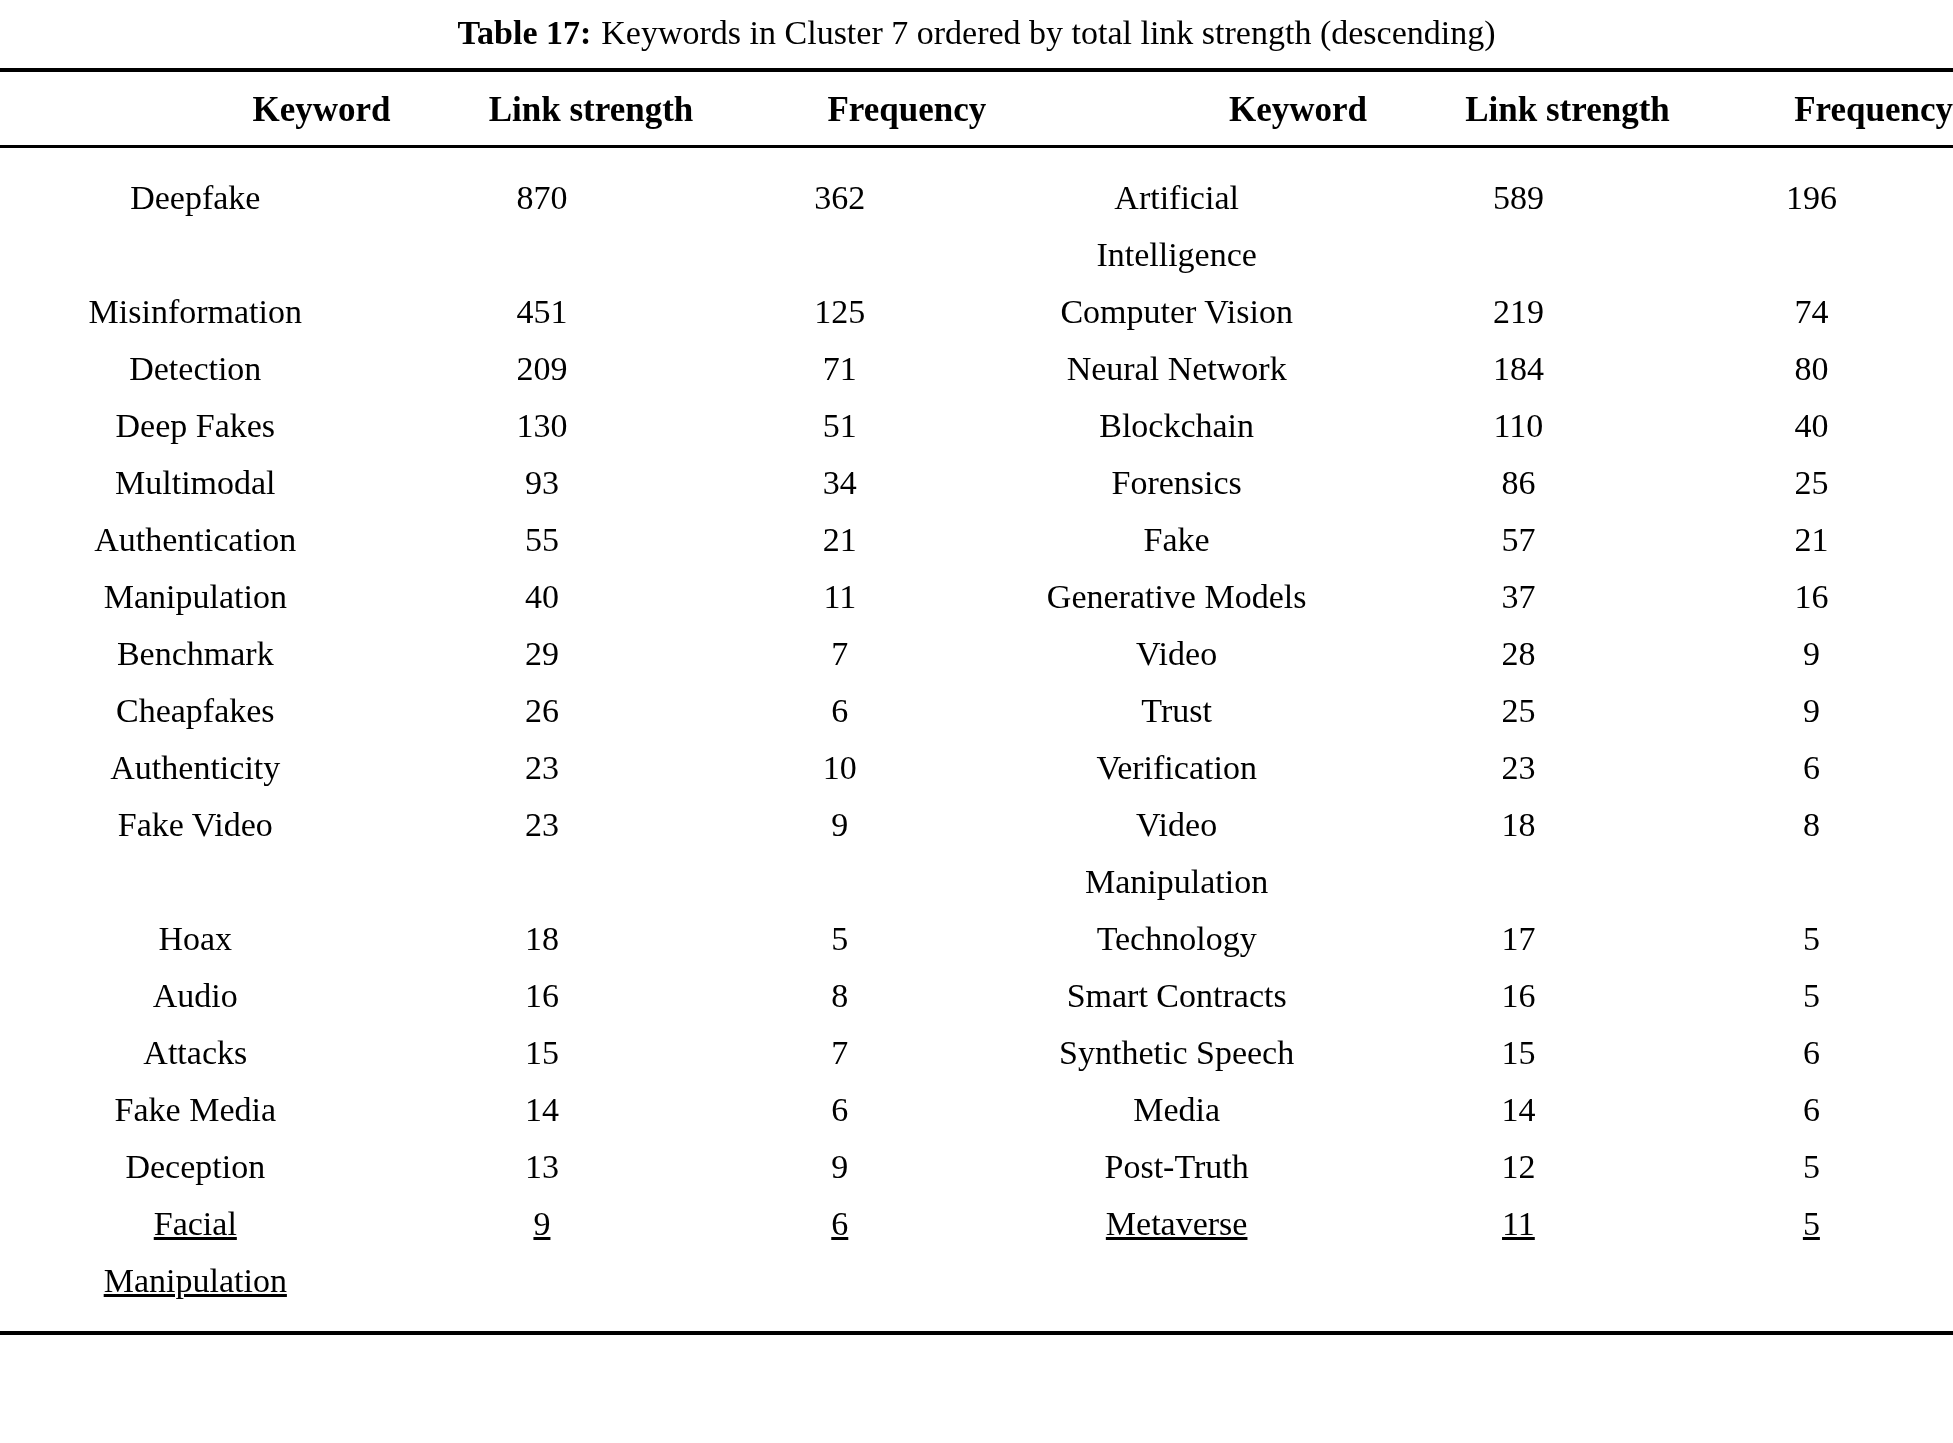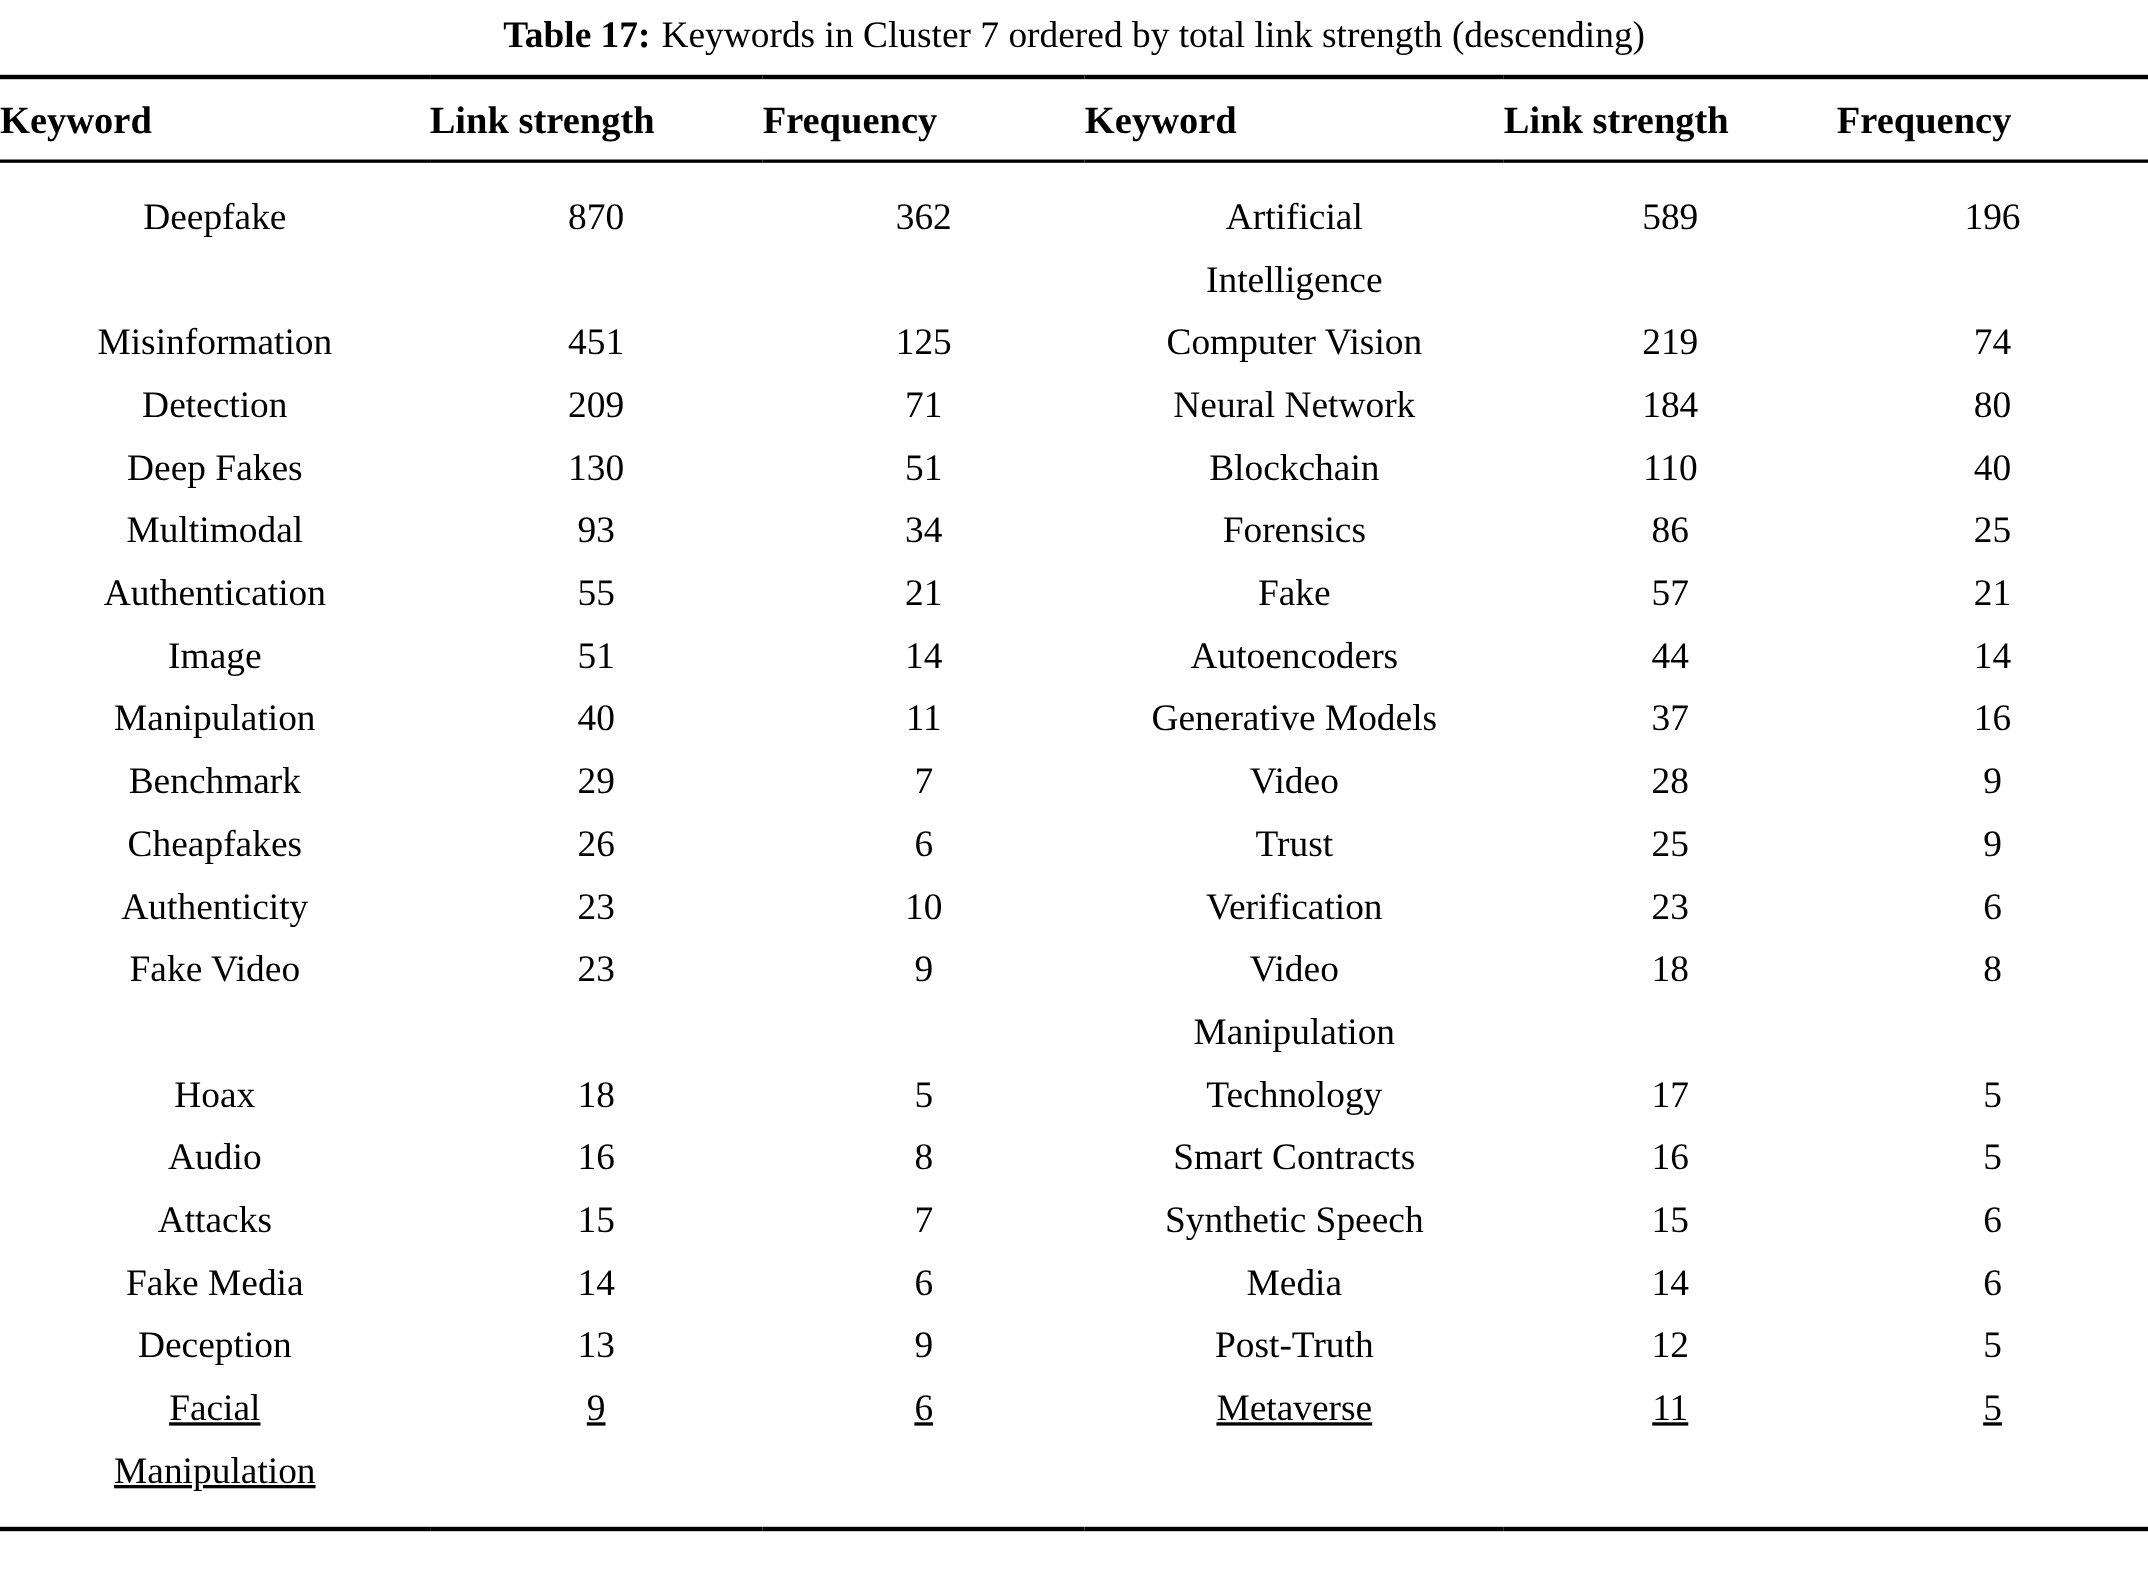--- a/index.html
+++ b/index.html
@@ -30,21 +30,21 @@
     width: 100%;
     table-layout: fixed;
     border-collapse: collapse;
     border-top: 4px solid #000000;
     border-bottom: 4px solid #000000;
   }
   table.kw-table thead th {
     font-weight: bold;
     font-size: 35px;
     line-height: 40px;
-    text-align: left;
+    text-align: right;
     padding: 18px 0 15px 0;
     border-bottom: 3px solid #000000;
   }
   table.kw-table tbody td {
     font-size: 34px;
     line-height: 57px;
     text-align: center;
     vertical-align: top;
     white-space: pre-line;
     padding: 0;
@@ -124,28 +124,20 @@
         </tr>
         <tr>
           <td>Authentication</td>
           <td>55</td>
           <td>21</td>
           <td>Fake</td>
           <td>57</td>
           <td>21</td>
         </tr>
         <tr>
-          <td>Image</td>
-          <td>51</td>
-          <td>14</td>
-          <td>Autoencoders</td>
-          <td>44</td>
-          <td>14</td>
-        </tr>
-        <tr>
           <td>Manipulation</td>
           <td>40</td>
           <td>11</td>
           <td>Generative Models</td>
           <td>37</td>
           <td>16</td>
         </tr>
         <tr>
           <td>Benchmark</td>
           <td>29</td>

